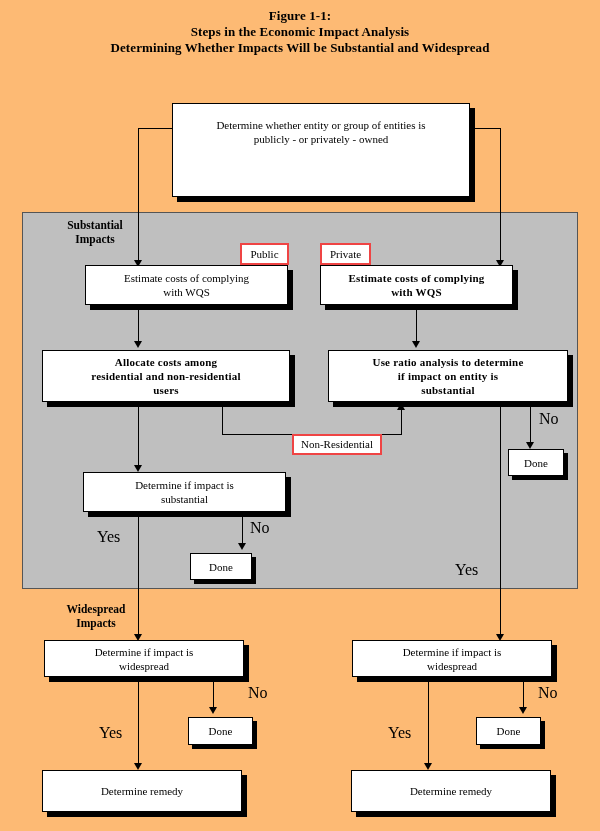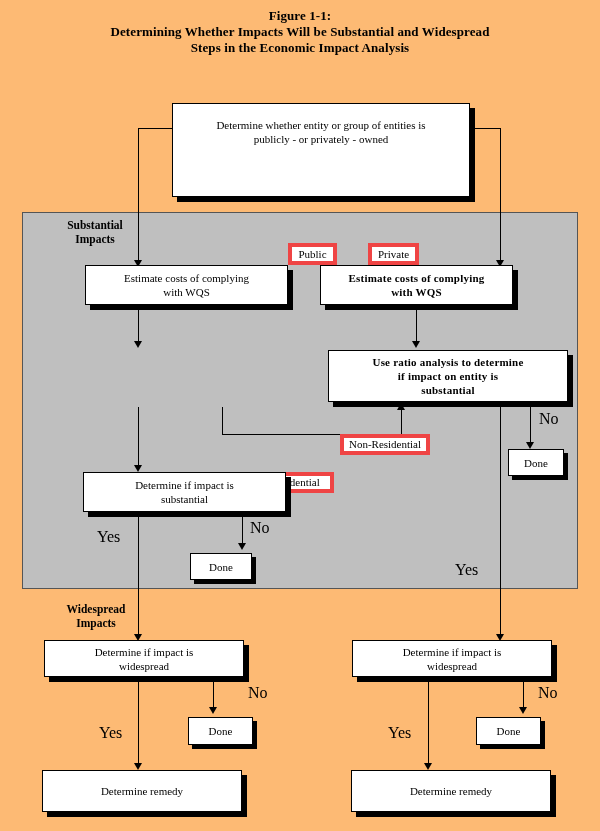--- a/index.html
+++ b/index.html
@@ -72,31 +72,30 @@
   }
   .node.thin-shadow { box-shadow: 4px 4px 0 0 #000; }
   .node.bold { font-weight: bold; letter-spacing: 0.2px; }
   .node.top-text { align-items: flex-start; padding-top: 14px; }
   .node .txt { white-space: pre-line; display: block; width: 100%; }
 
   
   .tag {
     position: absolute;
     background: #ffffff;
-    border: 4px solid #ef4444;
+    border: 2px solid #ef4444;
     box-sizing: border-box;
     display: flex;
     align-items: center;
     justify-content: center;
     font-size: 11px;
     line-height: 13px;
     color: #000;
     padding: 0 4px;
     white-space: nowrap;
-    margin-left: 48px;
   }
 
   
   .edge-label {
     position: absolute;
     font-size: 16px;
     line-height: 13px;
     color: #000;
     white-space: nowrap;
   }
@@ -128,22 +127,22 @@
     border-bottom: 7px solid #000;
   }
 </style>
 </head>
 <body>
 
 <div id="page">
 
   <div class="title-block">
     <div>Figure 1-1:</div>
+    <div>Steps in the Economic Impact Analysis</div>
     <div>Determining Whether Impacts Will be Substantial and Widespread</div>
-    <div>Steps in the Economic Impact Analysis</div>
   </div>
 
   <div class="gray-panel"></div>
 
   <div class="section-label" style="left:40px; top:218px; width:110px;">Substantial
 Impacts</div>
   <div class="section-label" style="left:36px; top:602px; width:120px;">Widespread
 Impacts</div>
 
   <div class="line-h" style="left:138px; top:128px; width:36px;"></div>
@@ -173,20 +172,25 @@
   <div class="node bold" style="left:320px; top:265px; width:193px; height:40px;">
     <span class="txt">Estimate costs of complying
 with WQS</span>
   </div>
 
   <div class="line-v" style="left:138px; top:310px; height:33px;"></div>
   <div class="arrow-down" style="left:134px; top:341px;"></div>
   <div class="line-v" style="left:416px; top:310px; height:33px;"></div>
   <div class="arrow-down" style="left:412px; top:341px;"></div>
 
+  <div class="node bold" style="left:42px; top:350px; width:248px; height:52px;">
+    <span class="txt">Allocate costs among
+residential and non-residential
+users</span>
+  </div>
   <div class="node bold" style="left:328px; top:350px; width:240px; height:52px;">
     <span class="txt">Use ratio analysis to determine
 if impact on entity is
 substantial</span>
   </div>
 
   <div class="line-v" style="left:138px; top:407px; height:60px;"></div>
   <div class="arrow-down" style="left:134px; top:465px;"></div>
 
   <div class="line-v" style="left:222px; top:407px; height:28px;"></div>

